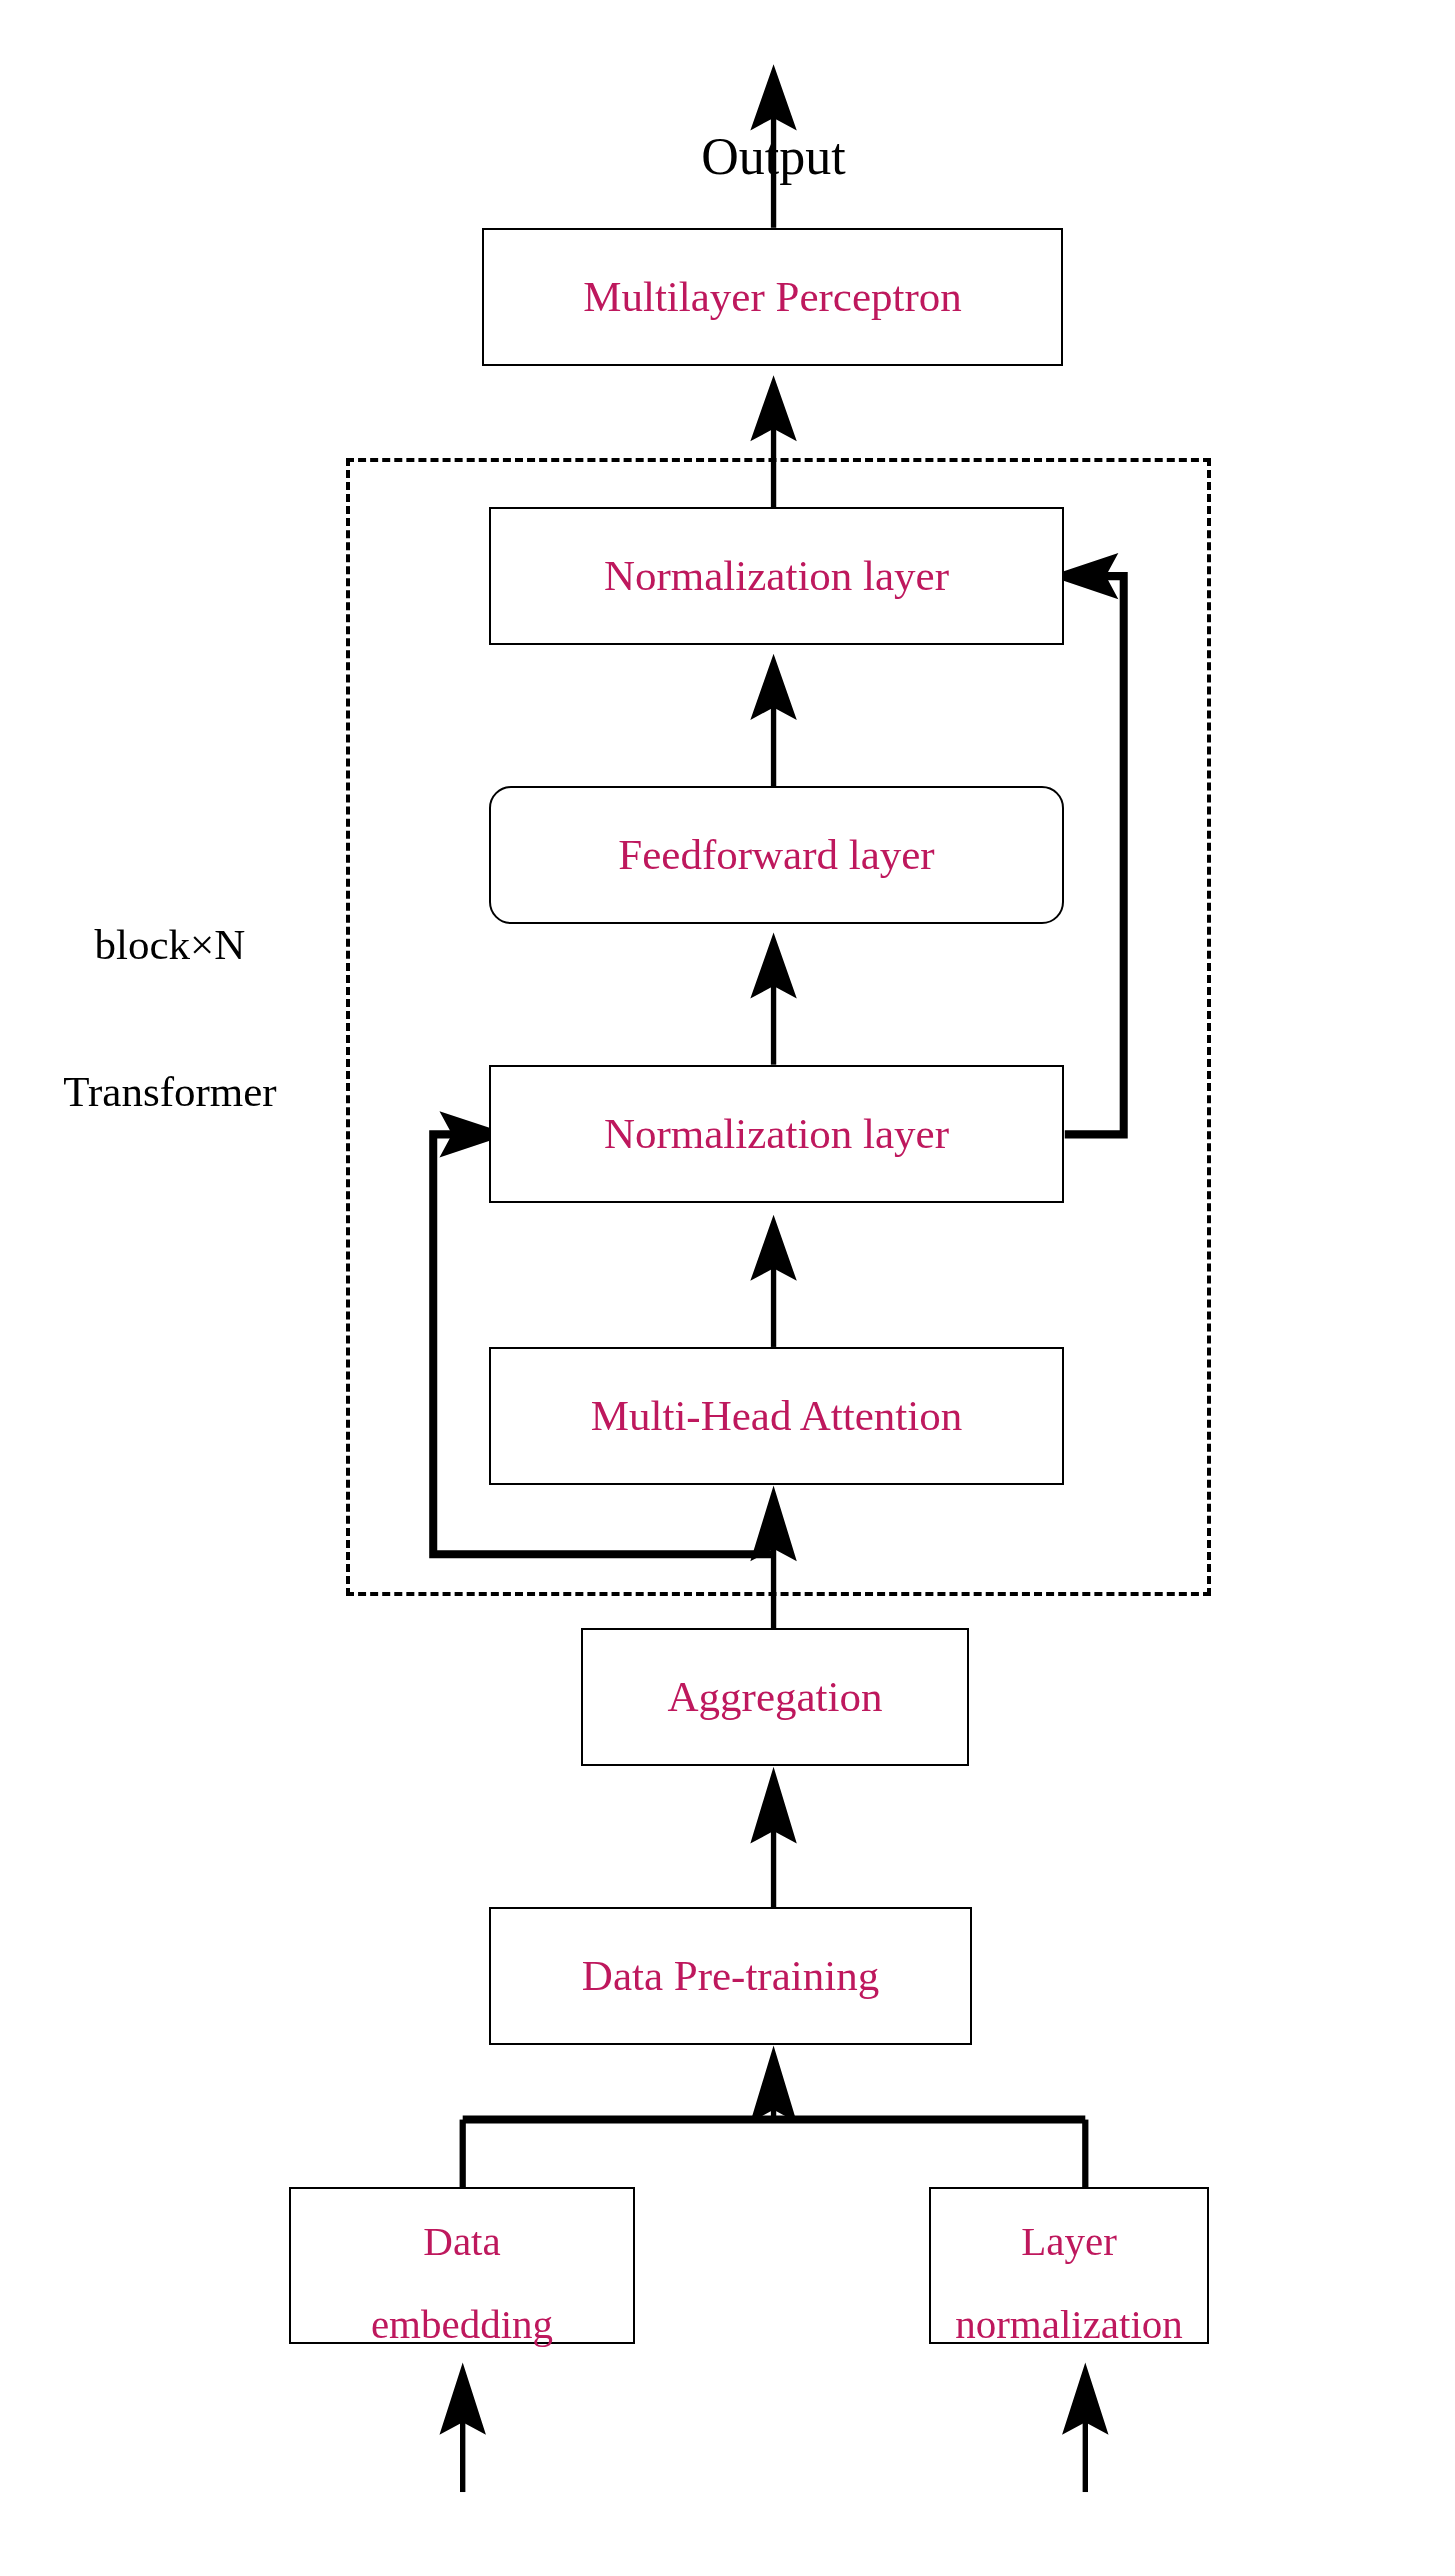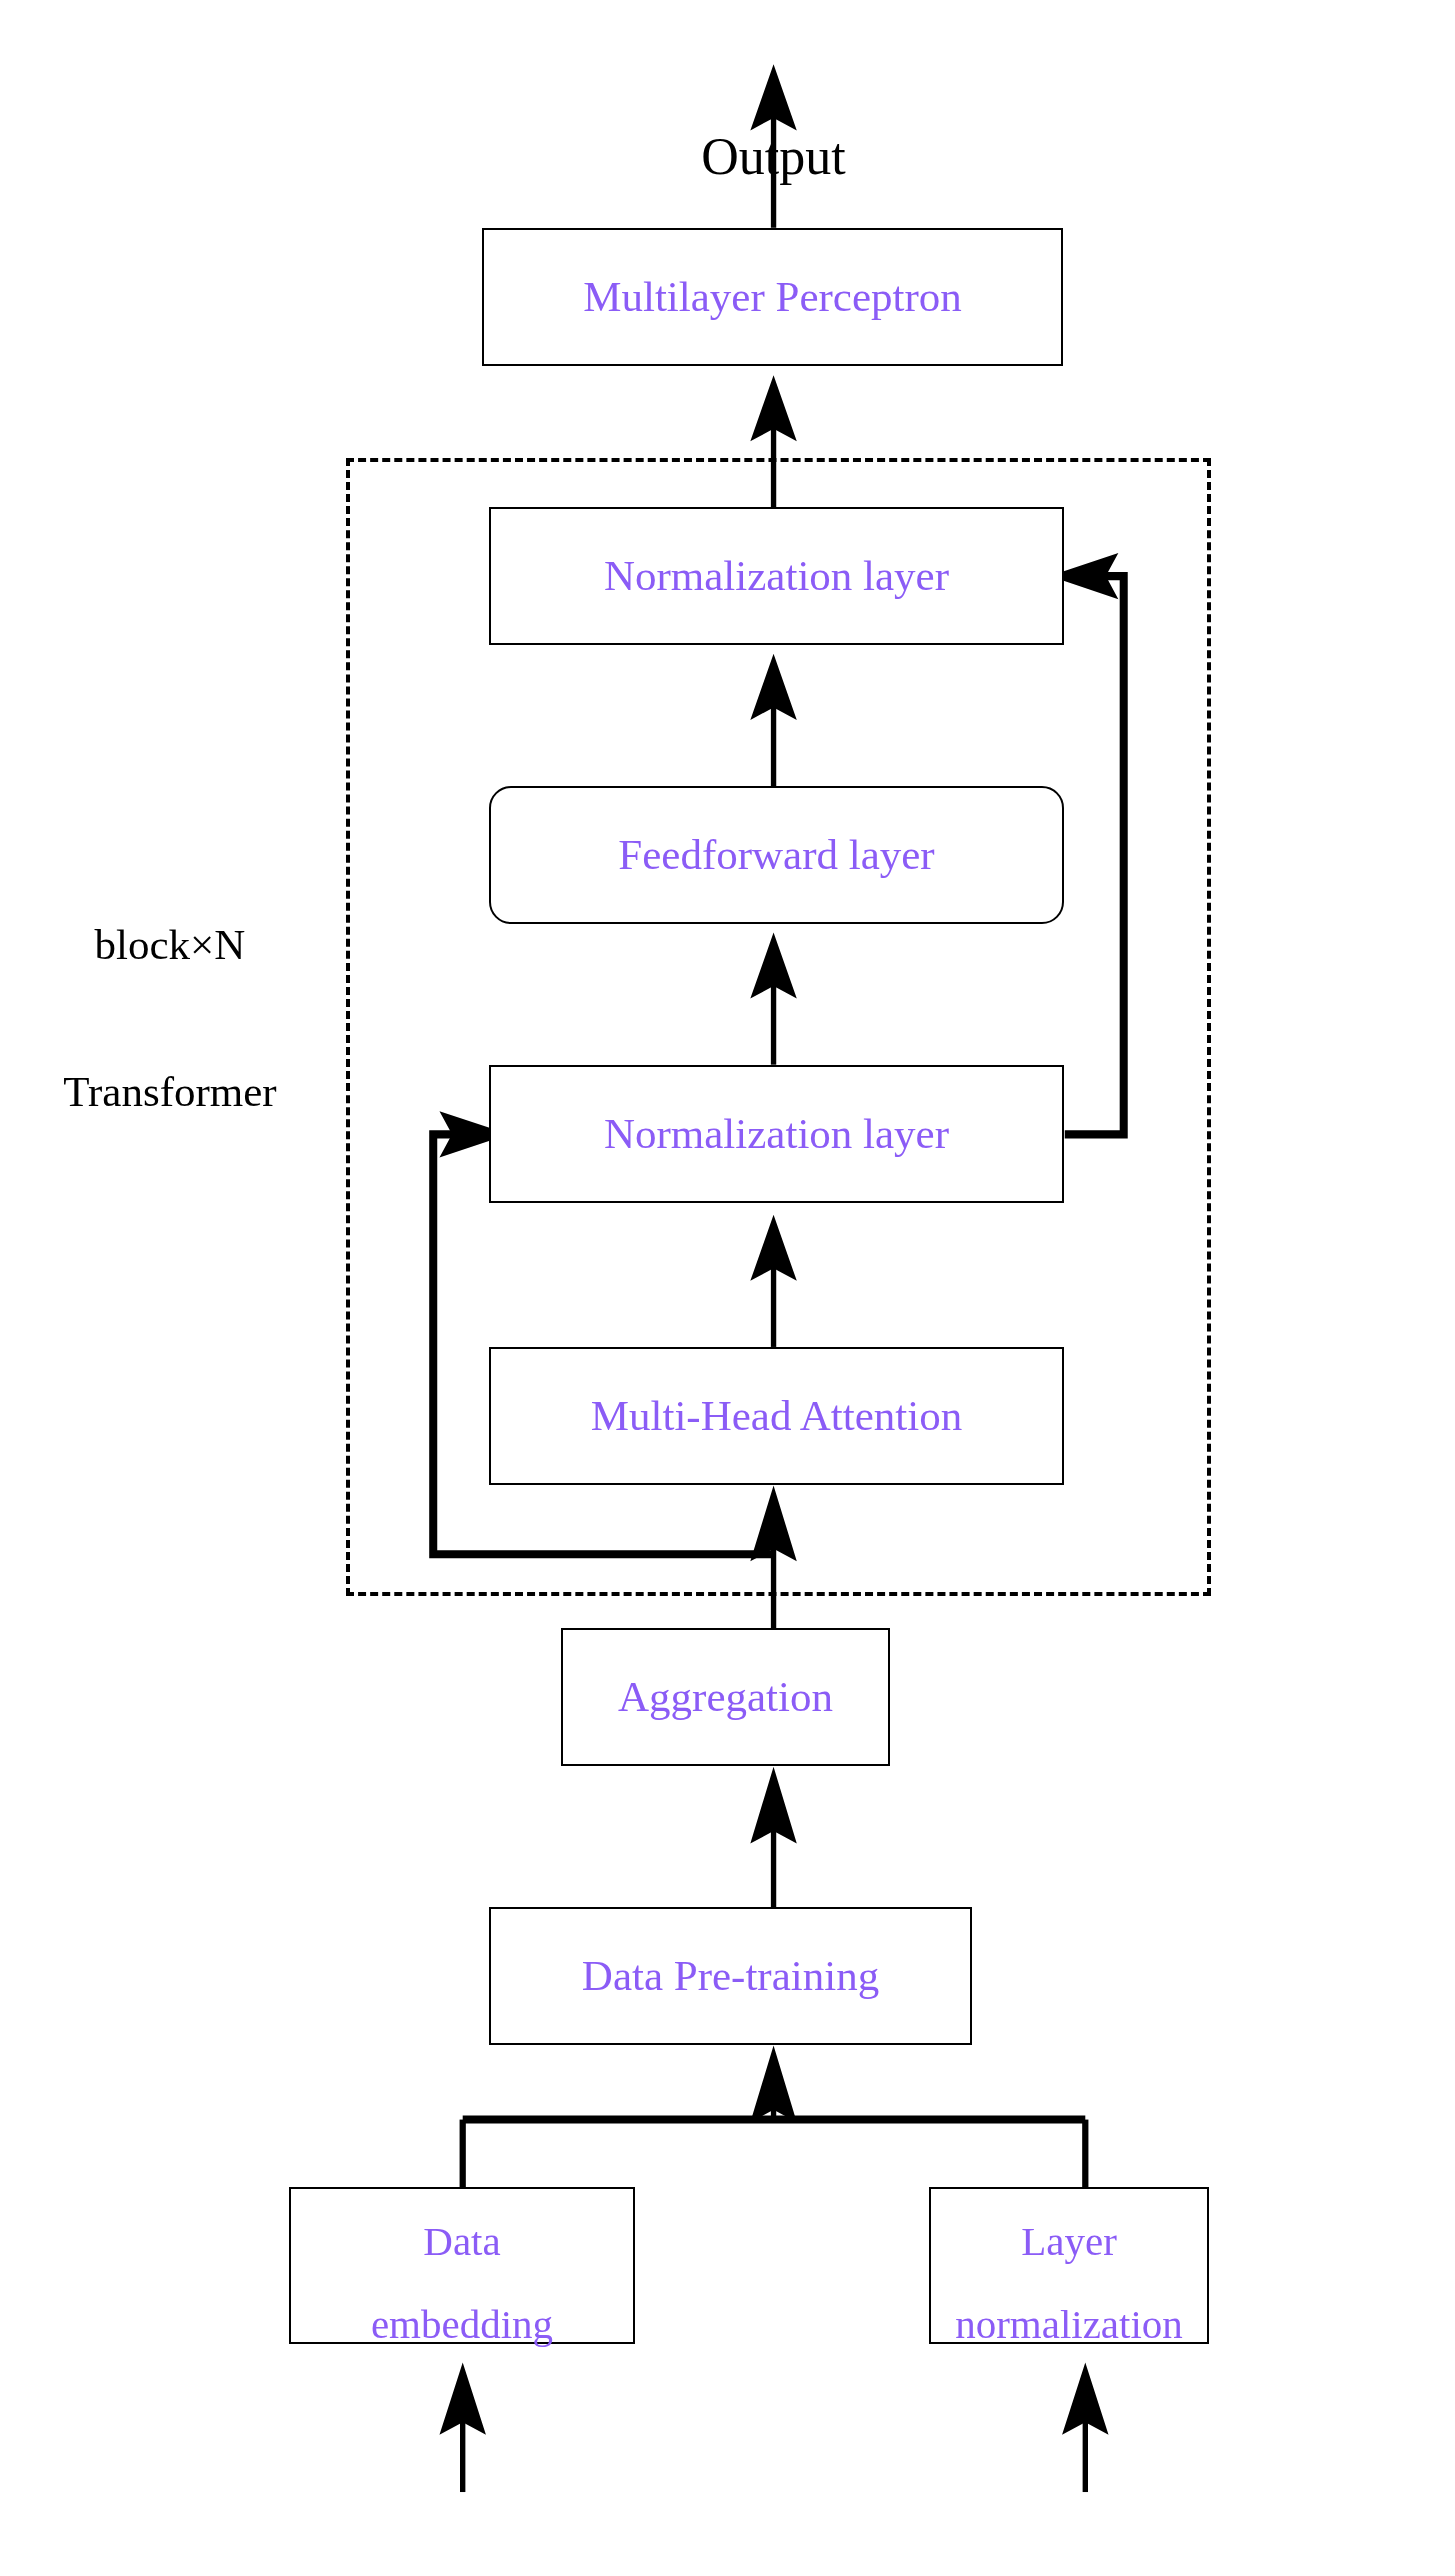--- a/index.html
+++ b/index.html
@@ -15,21 +15,21 @@
   .box{
     position:absolute;
     box-sizing:border-box;
     border:2.7px solid #000;
     background:#ffffff;
     display:flex;
     align-items:center;
     justify-content:center;
     text-align:center;
     line-height:1.18;
-    color:#8b5cf6;
+    color:#be185d;
     z-index:3;
   }
   .box .lbl{display:block;width:100%;}
   .box .lbl span{display:block;margin-top:34px;}
   .f46{font-size:41px;}
   .f48{font-size:43px;}
   .f52{font-size:46px;margin-top:8px;}
   .dashed-block{
     position:absolute;
     box-sizing:border-box;
@@ -163,21 +163,21 @@
   </div>
 
   <div class="box f48" style="left:489px; top:1065px; width:575px; height:138px;">
     <span class="lbl">Normalization layer</span>
   </div>
 
   <div class="box f48" style="left:489px; top:1347px; width:575px; height:138px;">
     <span class="lbl">Multi-Head Attention</span>
   </div>
 
-  <div class="box f48" style="left:561px; top:1628px; width:329px; height:138px;">
+  <div class="box f48" style="left:581px; top:1628px; width:388px; height:138px;">
     <span class="lbl">Aggregation</span>
   </div>
 
   <div class="box f48" style="left:489px; top:1907px; width:483px; height:138px;">
     <span class="lbl">Data Pre-training</span>
   </div>
 
   <div class="box f46" style="left:289px; top:2187px; width:346px; height:157px;">
     <span class="lbl">
       <span>Data</span>

